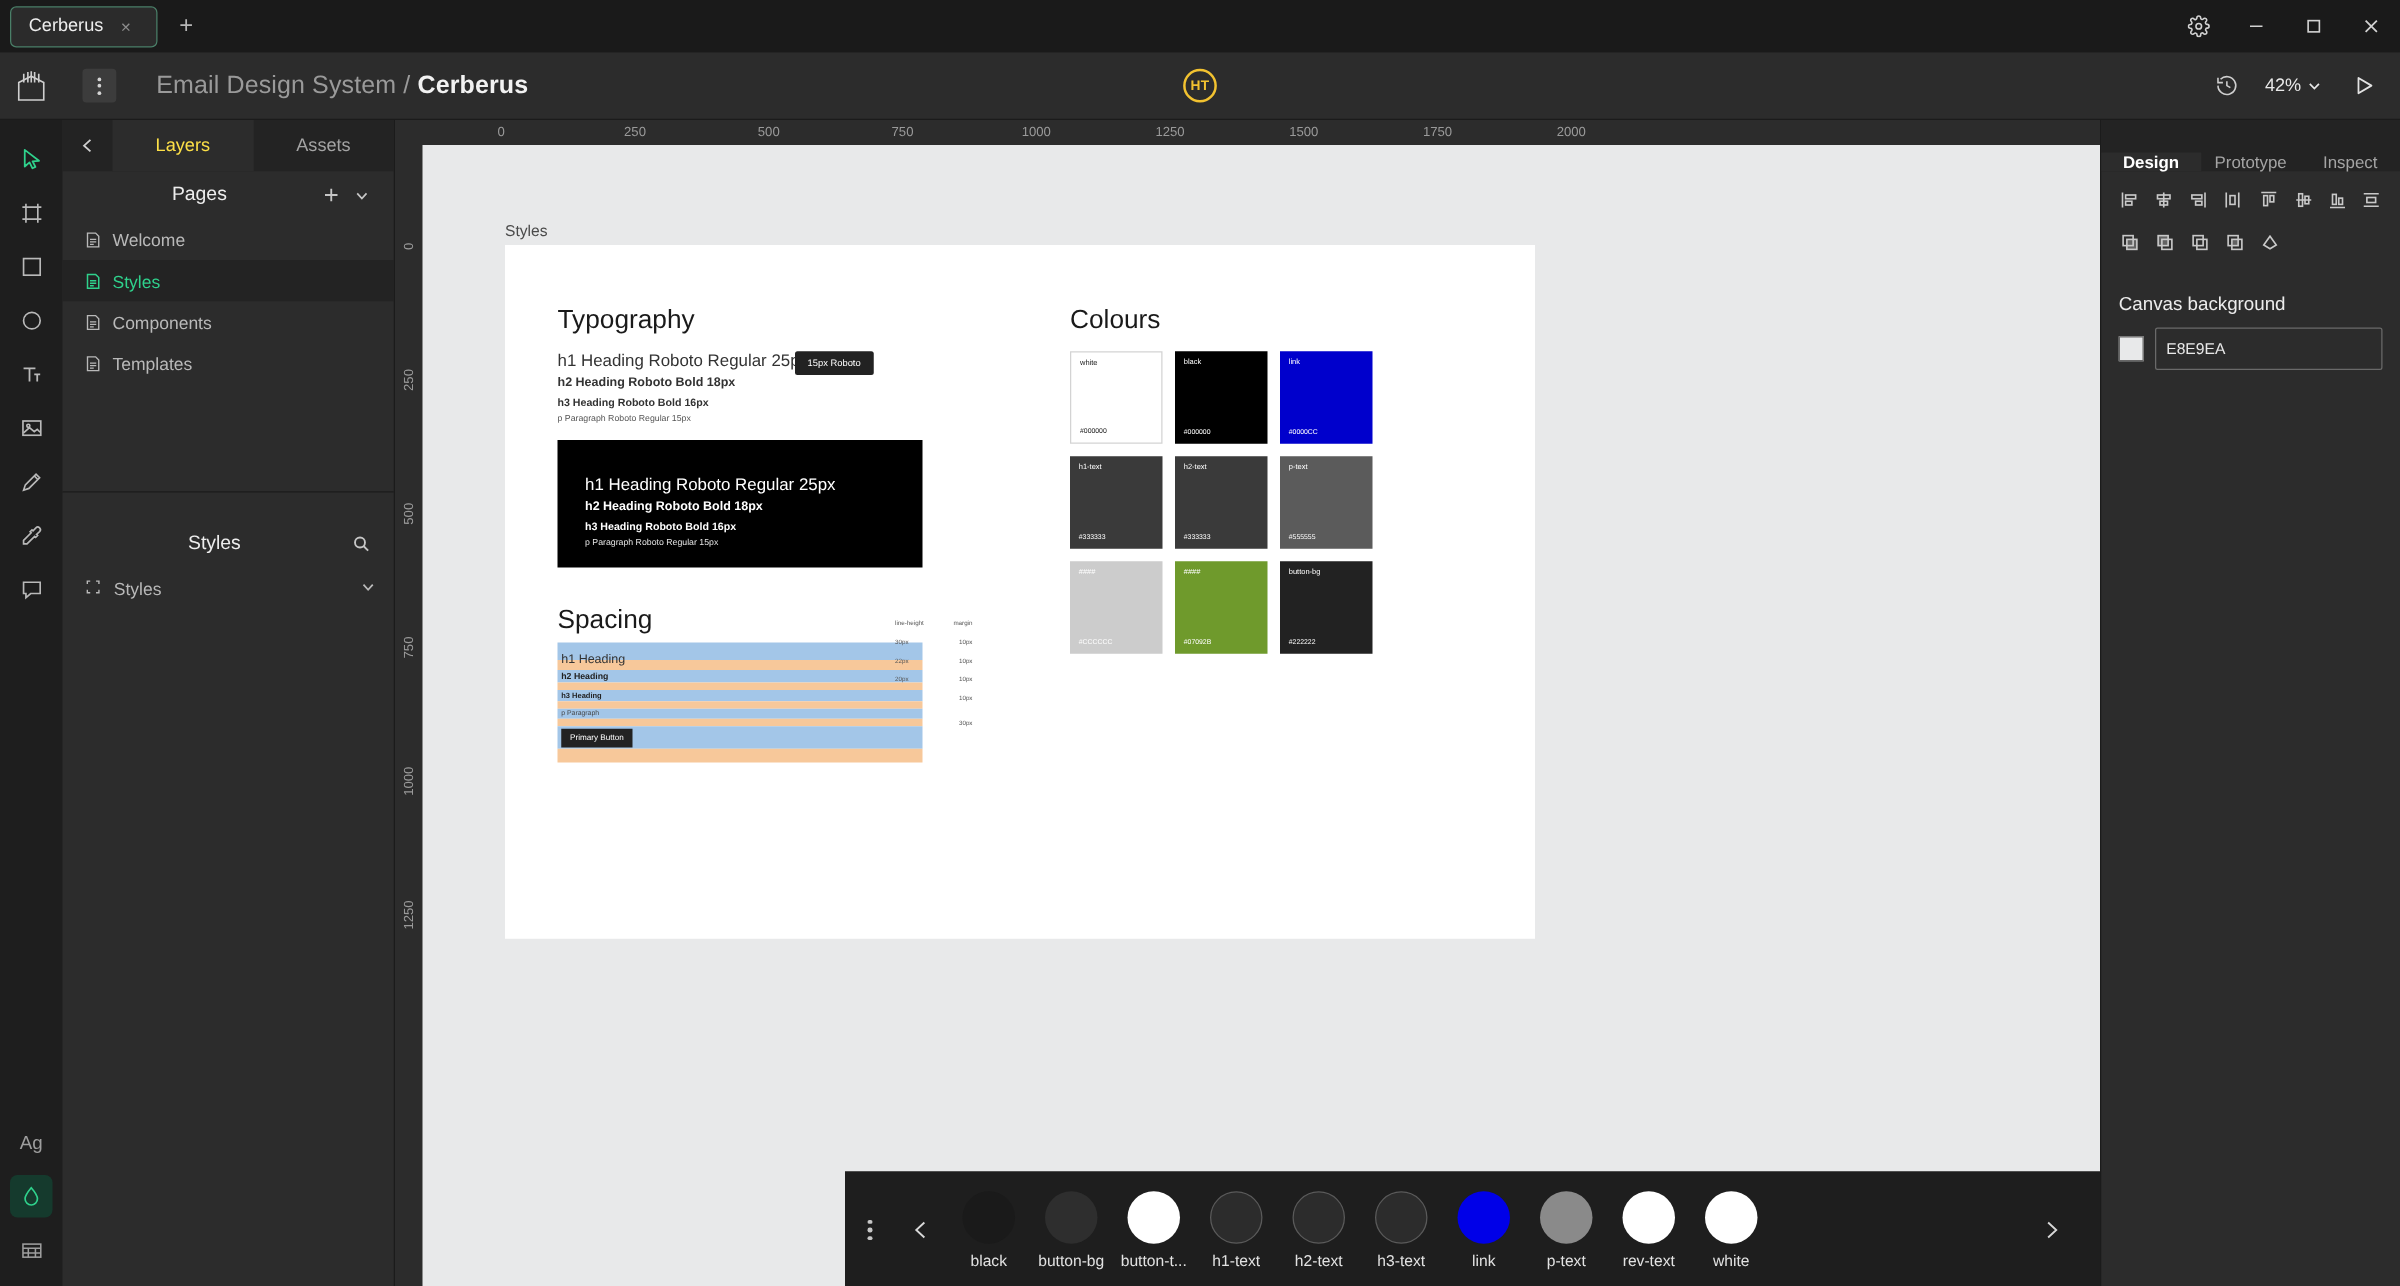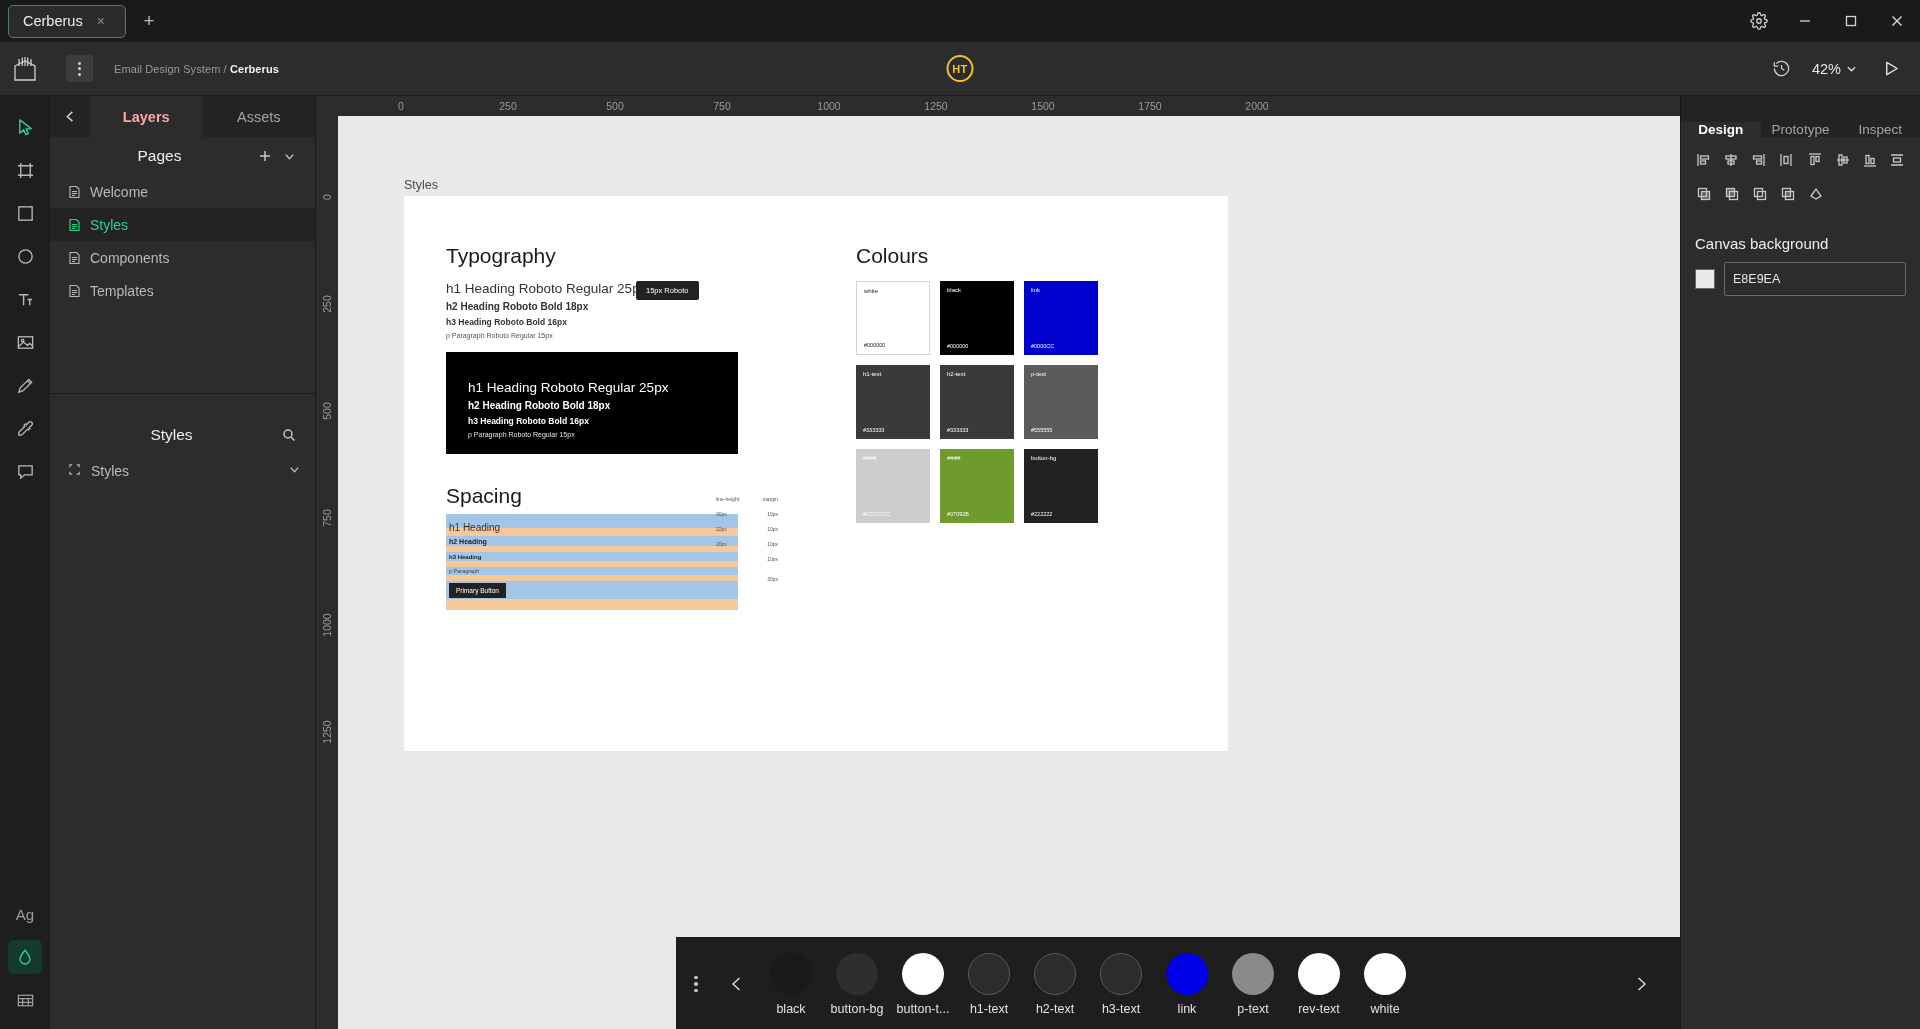--- a/index.html
+++ b/index.html
@@ -26,21 +26,21 @@
   .win-btn svg { display:block; }
 
   
   .appheader { height:54px; background:#2c2c2c; display:flex; align-items:center;
                position:relative; border-bottom:1px solid #1b1b1b; }
   .logo-cell { width:50px; height:54px; display:flex; align-items:center; justify-content:center; }
   .menu-dots { width:27px; height:27px; border-radius:3px; background:#3c3c3c;
                display:flex; flex-direction:column; align-items:center; justify-content:center;
                gap:2.5px; margin-left:16px; cursor:pointer; }
   .menu-dots i { width:3px; height:3px; border-radius:50%; background:#d4d4d4; display:block; }
-  .breadcrumb { margin-left:21px; font-size:11px; color:#9a9a9a; letter-spacing:.1px; }
+  .breadcrumb { margin-left:32px; font-size:20px; color:#9a9a9a; letter-spacing:.1px; }
   .breadcrumb b { color:#f2f2f2; font-weight:700; }
   .avatar { position:absolute; left:50%; transform:translateX(-50%);
             width:27px; height:27px; border-radius:50%; background:#2c2c2c;
             border:2px solid #f2c230; color:#f2c230; font-size:11px; font-weight:700;
             display:flex; align-items:center; justify-content:center; letter-spacing:.3px; }
   .hdr-right { position:absolute; right:0; display:flex; align-items:center; gap:4px; padding-right:14px; }
   .hdr-icon { width:34px; height:34px; display:flex; align-items:center; justify-content:center;
               color:#cfcfcf; cursor:pointer; border-radius:4px; }
   .zoomctl { display:flex; align-items:center; gap:5px; color:#e8e8e8; font-size:14.5px;
              padding:5px 9px; cursor:pointer; }
@@ -60,21 +60,21 @@
   .rail-btn.lower { color:#9e9e9e; }
 
   
   .leftpanel { width:266px; background:#2c2c2c; flex:0 0 266px; display:flex; flex-direction:column;
                border-right:1px solid #1b1b1b; }
   .panel-tabs { height:41px; display:flex; align-items:stretch; background:#232323; }
   .back-chev { width:40px; display:flex; align-items:center; justify-content:center;
                color:#cfcfcf; cursor:pointer; }
   .ptab { flex:1; display:flex; align-items:center; justify-content:center;
           font-size:14.5px; color:#a4a4a4; cursor:pointer; }
-  .ptab.active { background:#2c2c2c; color:#fca5a5; font-weight:700; }
+  .ptab.active { background:#2c2c2c; color:#fde047; font-weight:400; }
   .sec-head { height:38px; display:flex; align-items:center; padding:0 14px 0 16px; }
   .sec-title { font-size:15.5px; color:#ededed; flex:1;text-align:center; }
   .sec-act { width:24px; height:24px; display:flex; align-items:center; justify-content:center;
              color:#c6c6c6; cursor:pointer; }
   .page-row { height:33px; display:flex; align-items:center; gap:9px; padding-left:18px;
               font-size:14px; color:#b9b9b9; cursor:pointer; }
   .page-row.active { background:#232323; color:#2fd18c; }
   .page-row .pg-ico { width:13px; display:flex; }
   .panel-div { height:1px; background:#1b1b1b; margin:8px 0 0; }
   .styles-pad { height:22px; }

